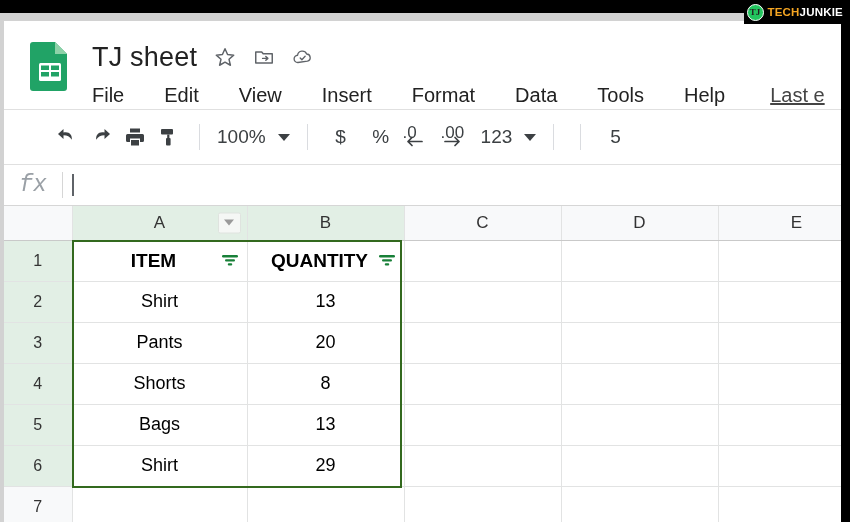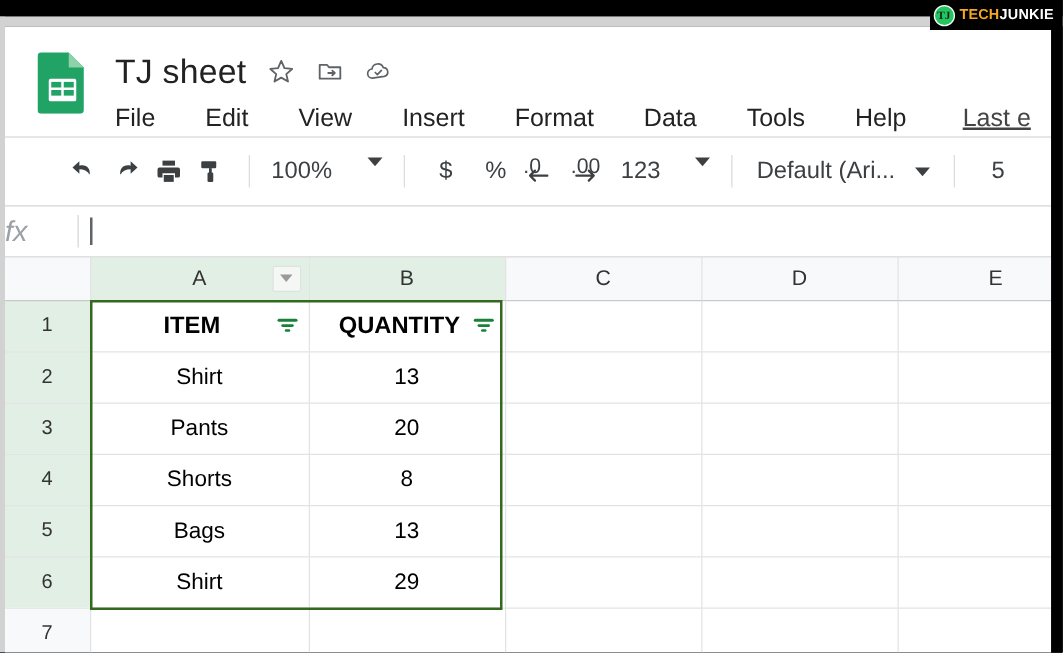--- a/index.html
+++ b/index.html
@@ -90,21 +90,21 @@
     width: 4px; height: 509px;
     background: #d2d2d2;
     z-index: 5;
   }
 
   
   .app {
     position: absolute;
     left: 4px; top: 21px;
     width: 837px; height: 501px;
-    background: #737373;
+    background: #84cc16;
     overflow: hidden;
     z-index: 10;
   }
 
   
   .header {
     position: relative;
     height: 88px;
     background: #ffffff;
     border-bottom: 1px solid #e0e0e0;
@@ -189,21 +189,22 @@
     flex: none;
   }
   .tb-text {
     font-size: 19px;
     color: #3c4043;
     white-space: nowrap;
     font-family: "Liberation Sans", sans-serif;
   }
   .tb-zoom {
     display: flex;
-    gap: 28px;
+    align-items: center;
+    gap: 12px;
     padding: 0 4px;
     flex: none;
   }
   .tb-num {
     width: 40px; height: 34px;
     display: flex;
     align-items: center;
     justify-content: center;
     font-size: 19px;
     color: #3c4043;
@@ -259,24 +260,25 @@
   .formulabar {
     position: relative;
     height: 40px;
     background: #ffffff;
     border-bottom: 1px solid #d6d6d6;
     display: flex;
     align-items: center;
   }
   .fx {
     width: 58px;
+    text-align: center;
     font-size: 23px;
     color: #9aa0a6;
     font-style: italic;
-    font-family: Liberation Sans, sans-serif;
+    font-family: Liberation Mono, monospace;
   }
   .fbar-divider {
     width: 1px; height: 26px;
     background: #d6d6d6;
   }
   .fbar-input {
     flex: 1;
     height: 40px;
     display: flex;
     align-items: center;
@@ -544,24 +546,20 @@
         </span>
       </span>
 
       <span class="tb-zoom">
         <span class="tb-text">123</span>
         <span class="caret"></span>
       </span>
 
       <span class="tb-sep"></span>
 
-      <span class="tb-font">
-        <span class="tb-fontname">Default (Ari...</span>
-        <span class="caret"></span>
-      </span>
 
       <span class="tb-sep"></span>
 
       <span class="tb-fontsize">5</span>
 
     </div>
 
     <div class="formulabar">
       <span class="fx">fx</span>
       <span class="fbar-divider"></span>

